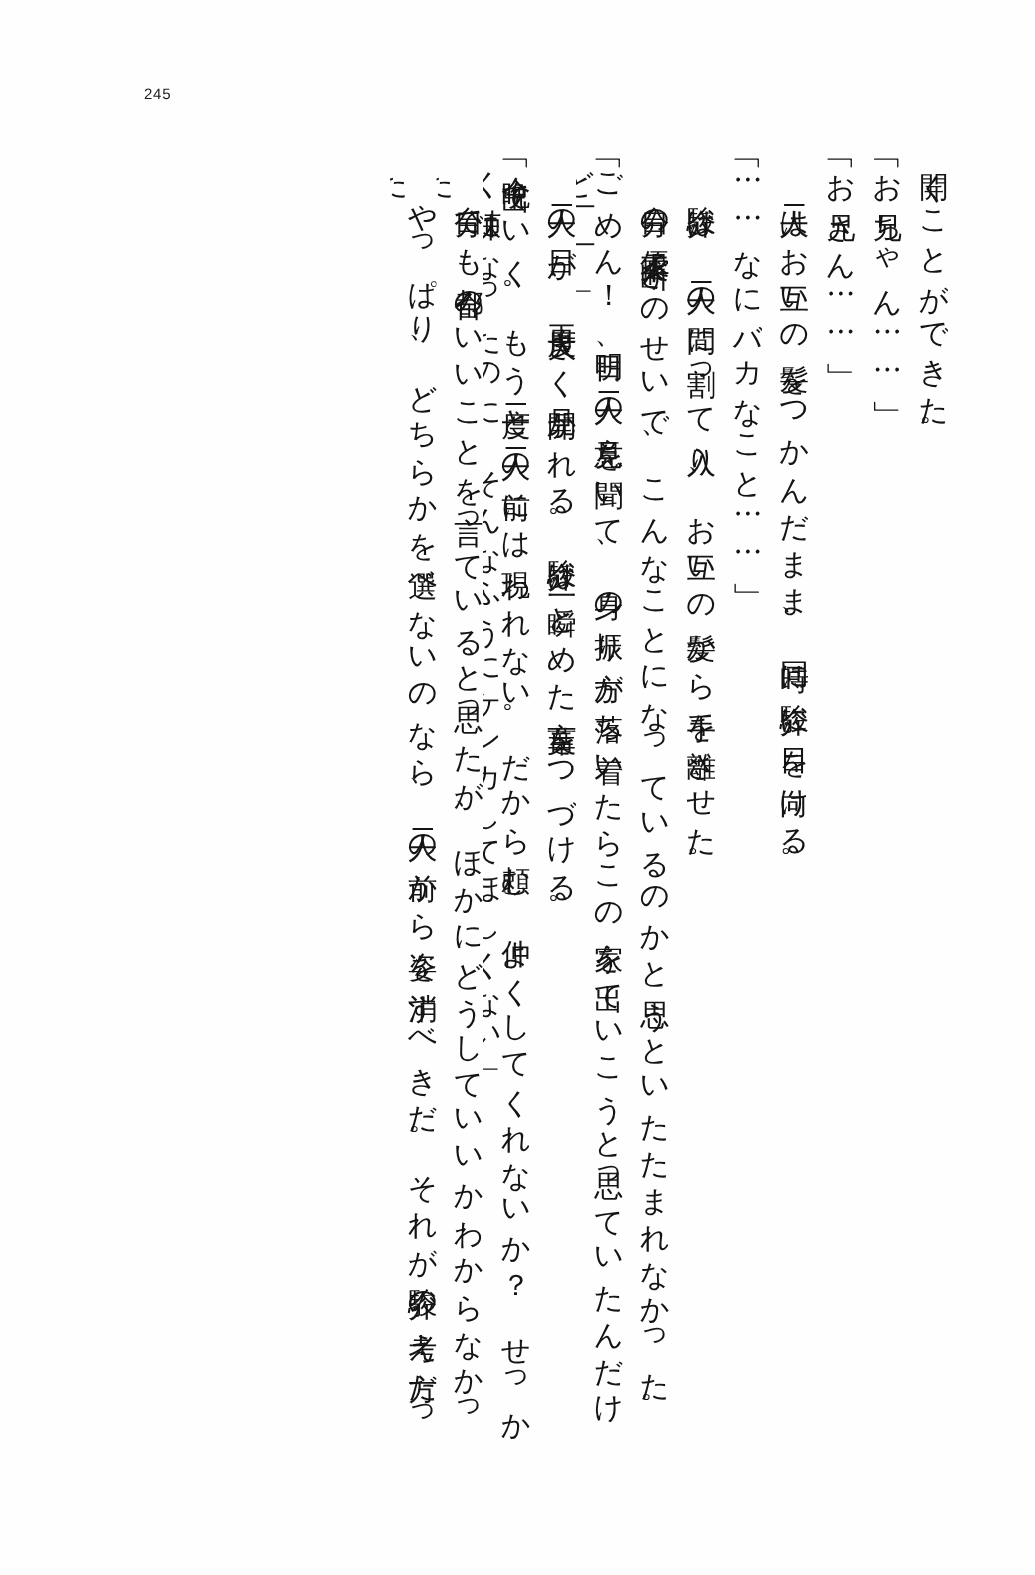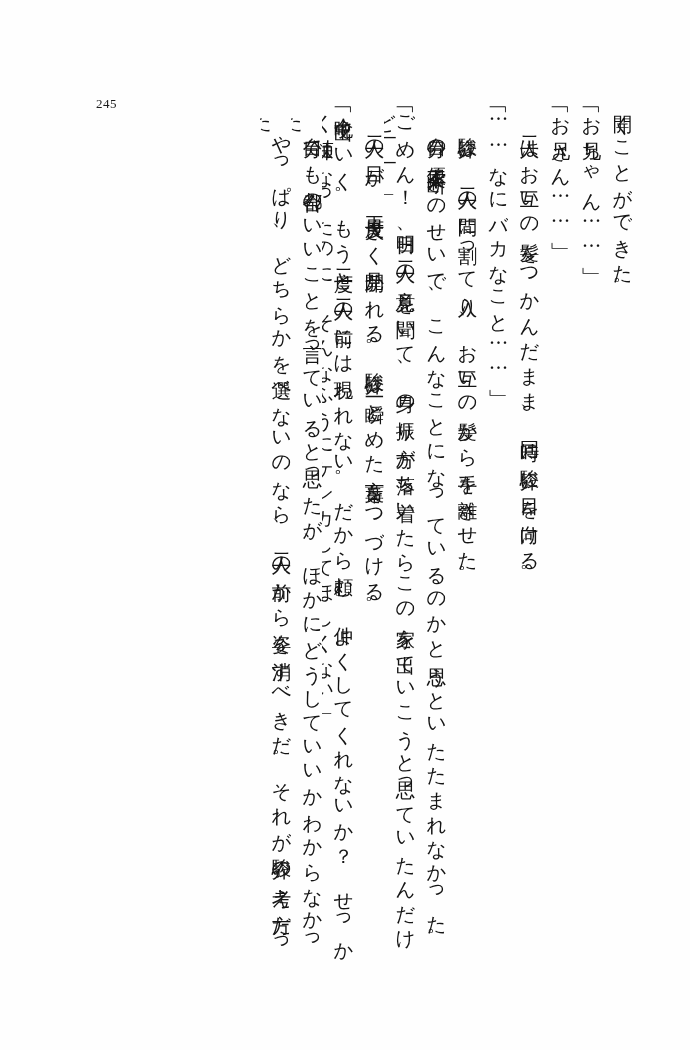--- a/index.html
+++ b/index.html
@@ -18,25 +18,24 @@
   .page {
     position: absolute;
     inset: 0;
     background: #fefefe;
   }
   
   .page-number {
     position: absolute;
     top: 58px;
     left: 96px;
-    font-size: 13px;
+    font-size: 10px;
     letter-spacing: 0.5px;
     color: #1a1a1a;
-    font-family: Liberation Serif, serif;
-    margin-top: 38px;
+    font-family: Liberation Sans, sans-serif;
   }
   
   .text-block {
     position: absolute;
     top: 100px;
     right: 58px;
     left: 62px;
     height: 880px;
     display: flex;
     flex-direction: row-reverse;

